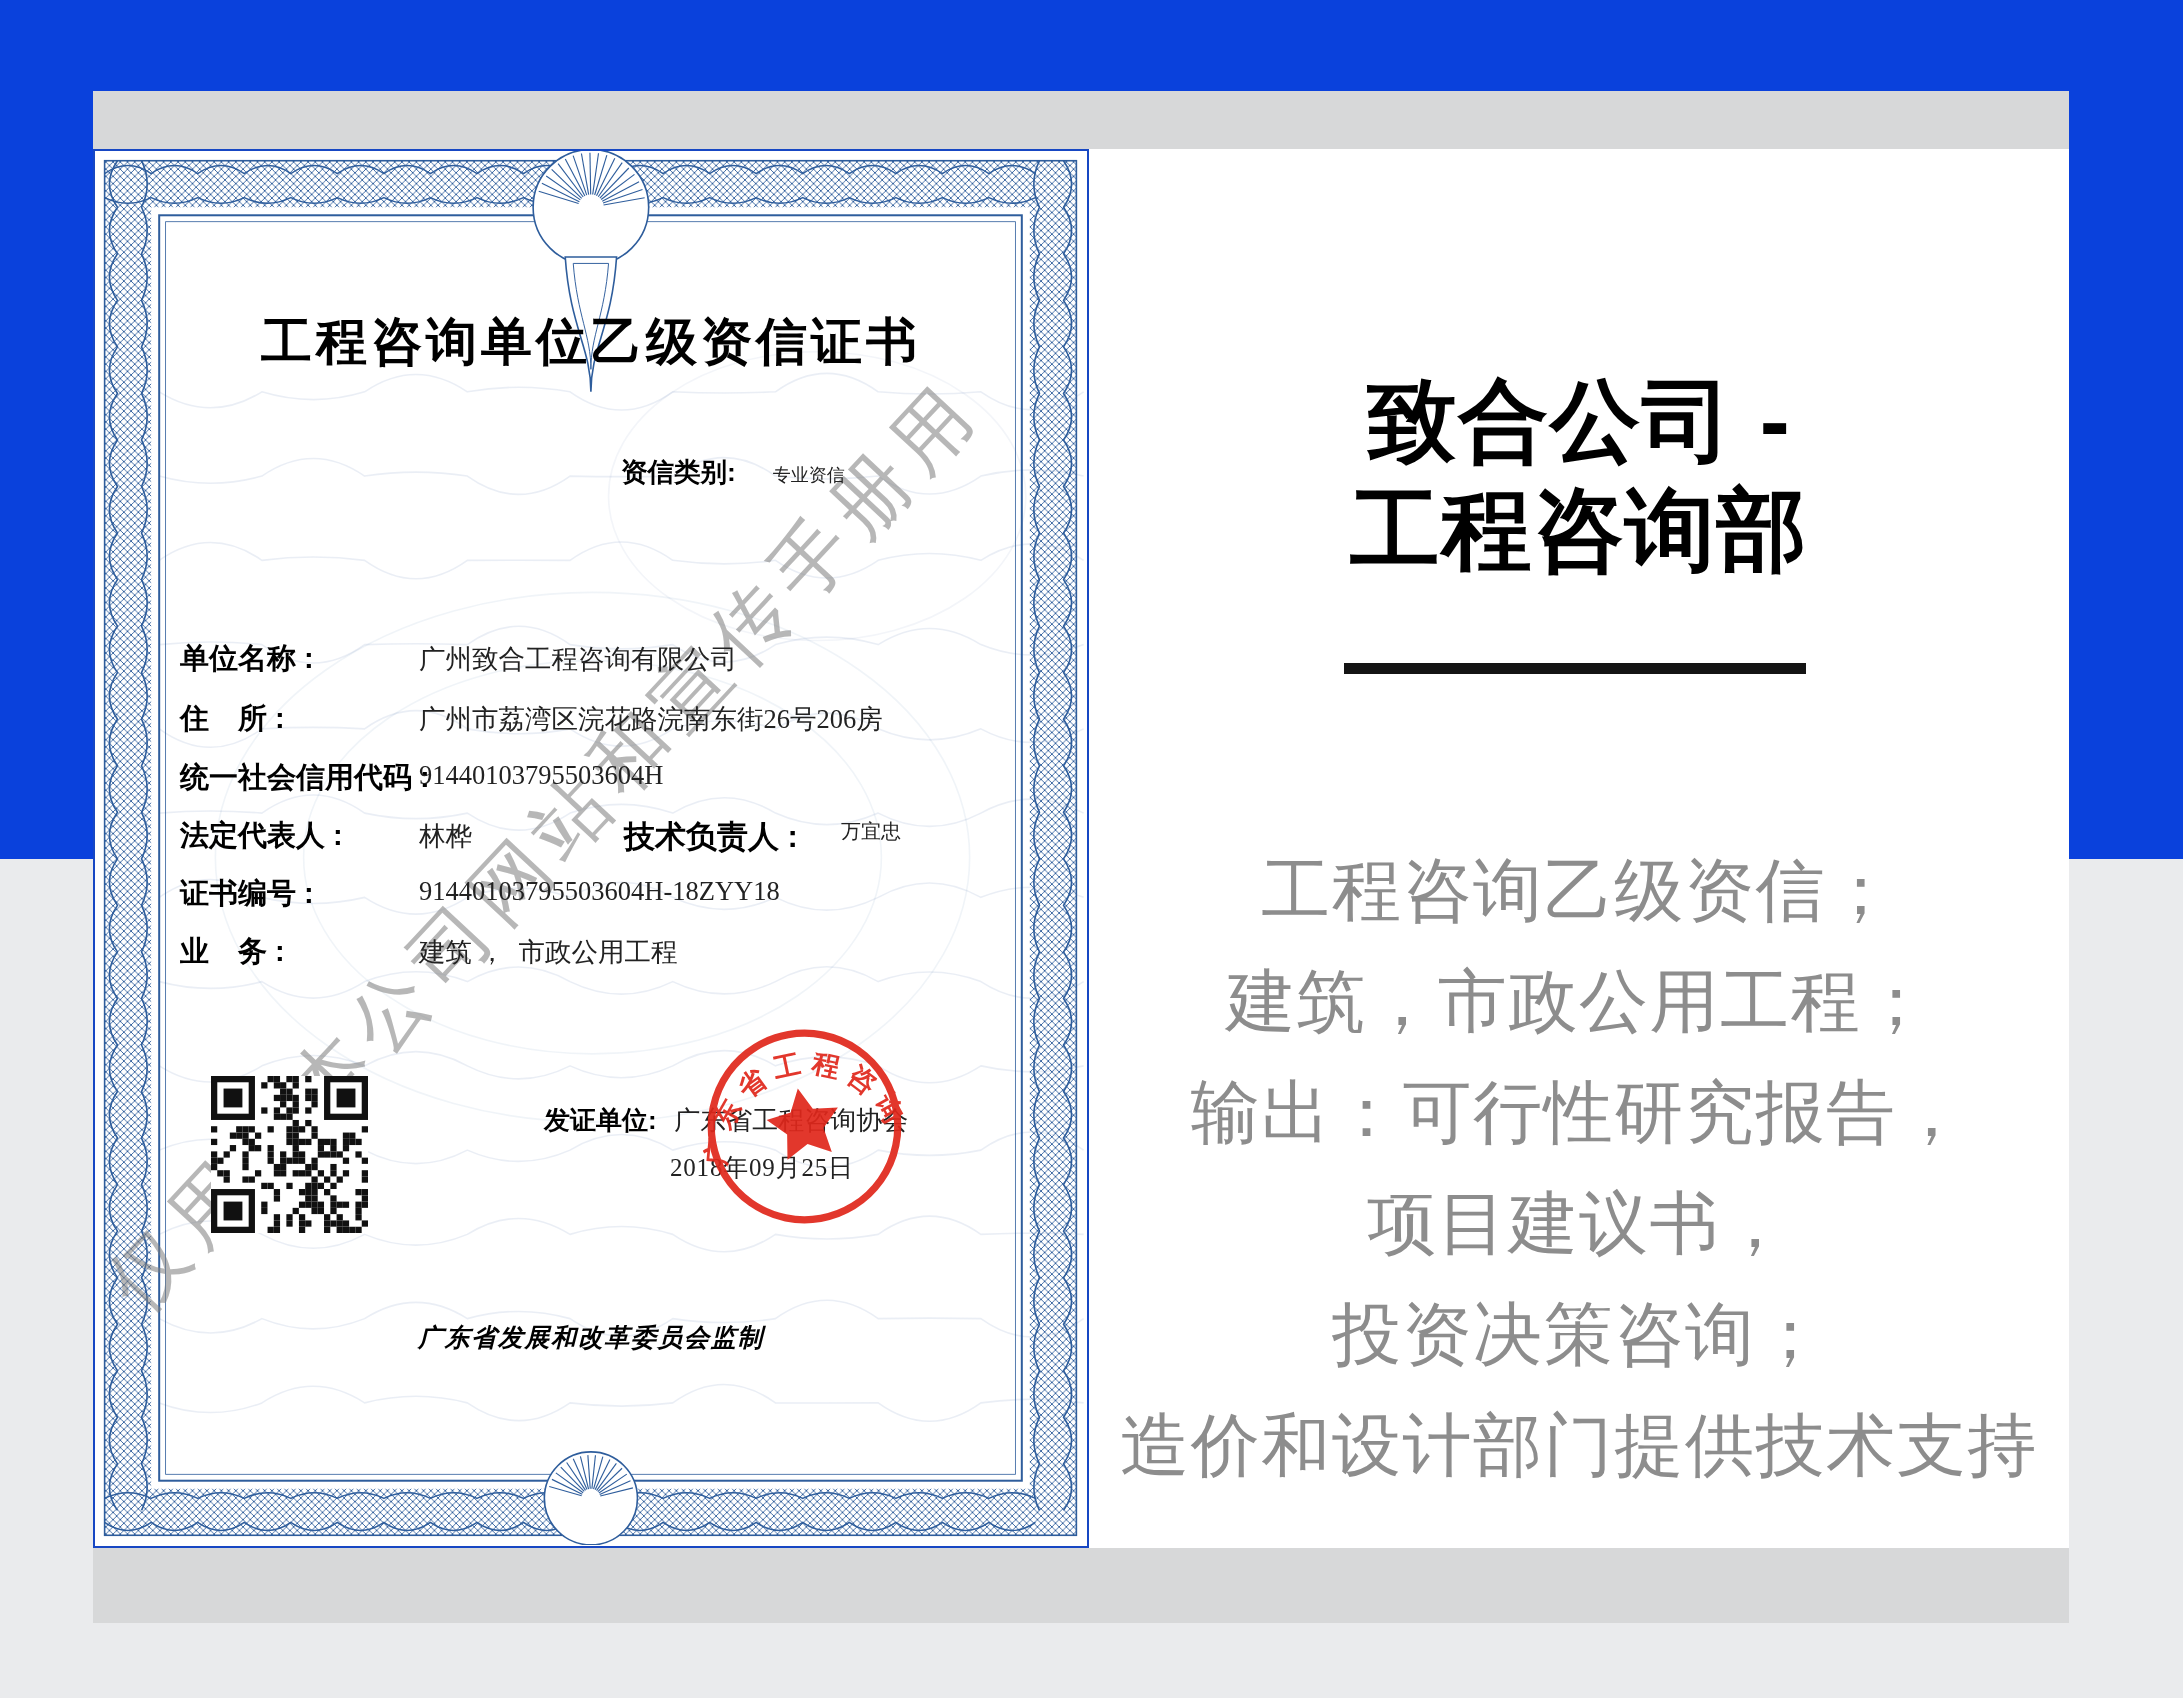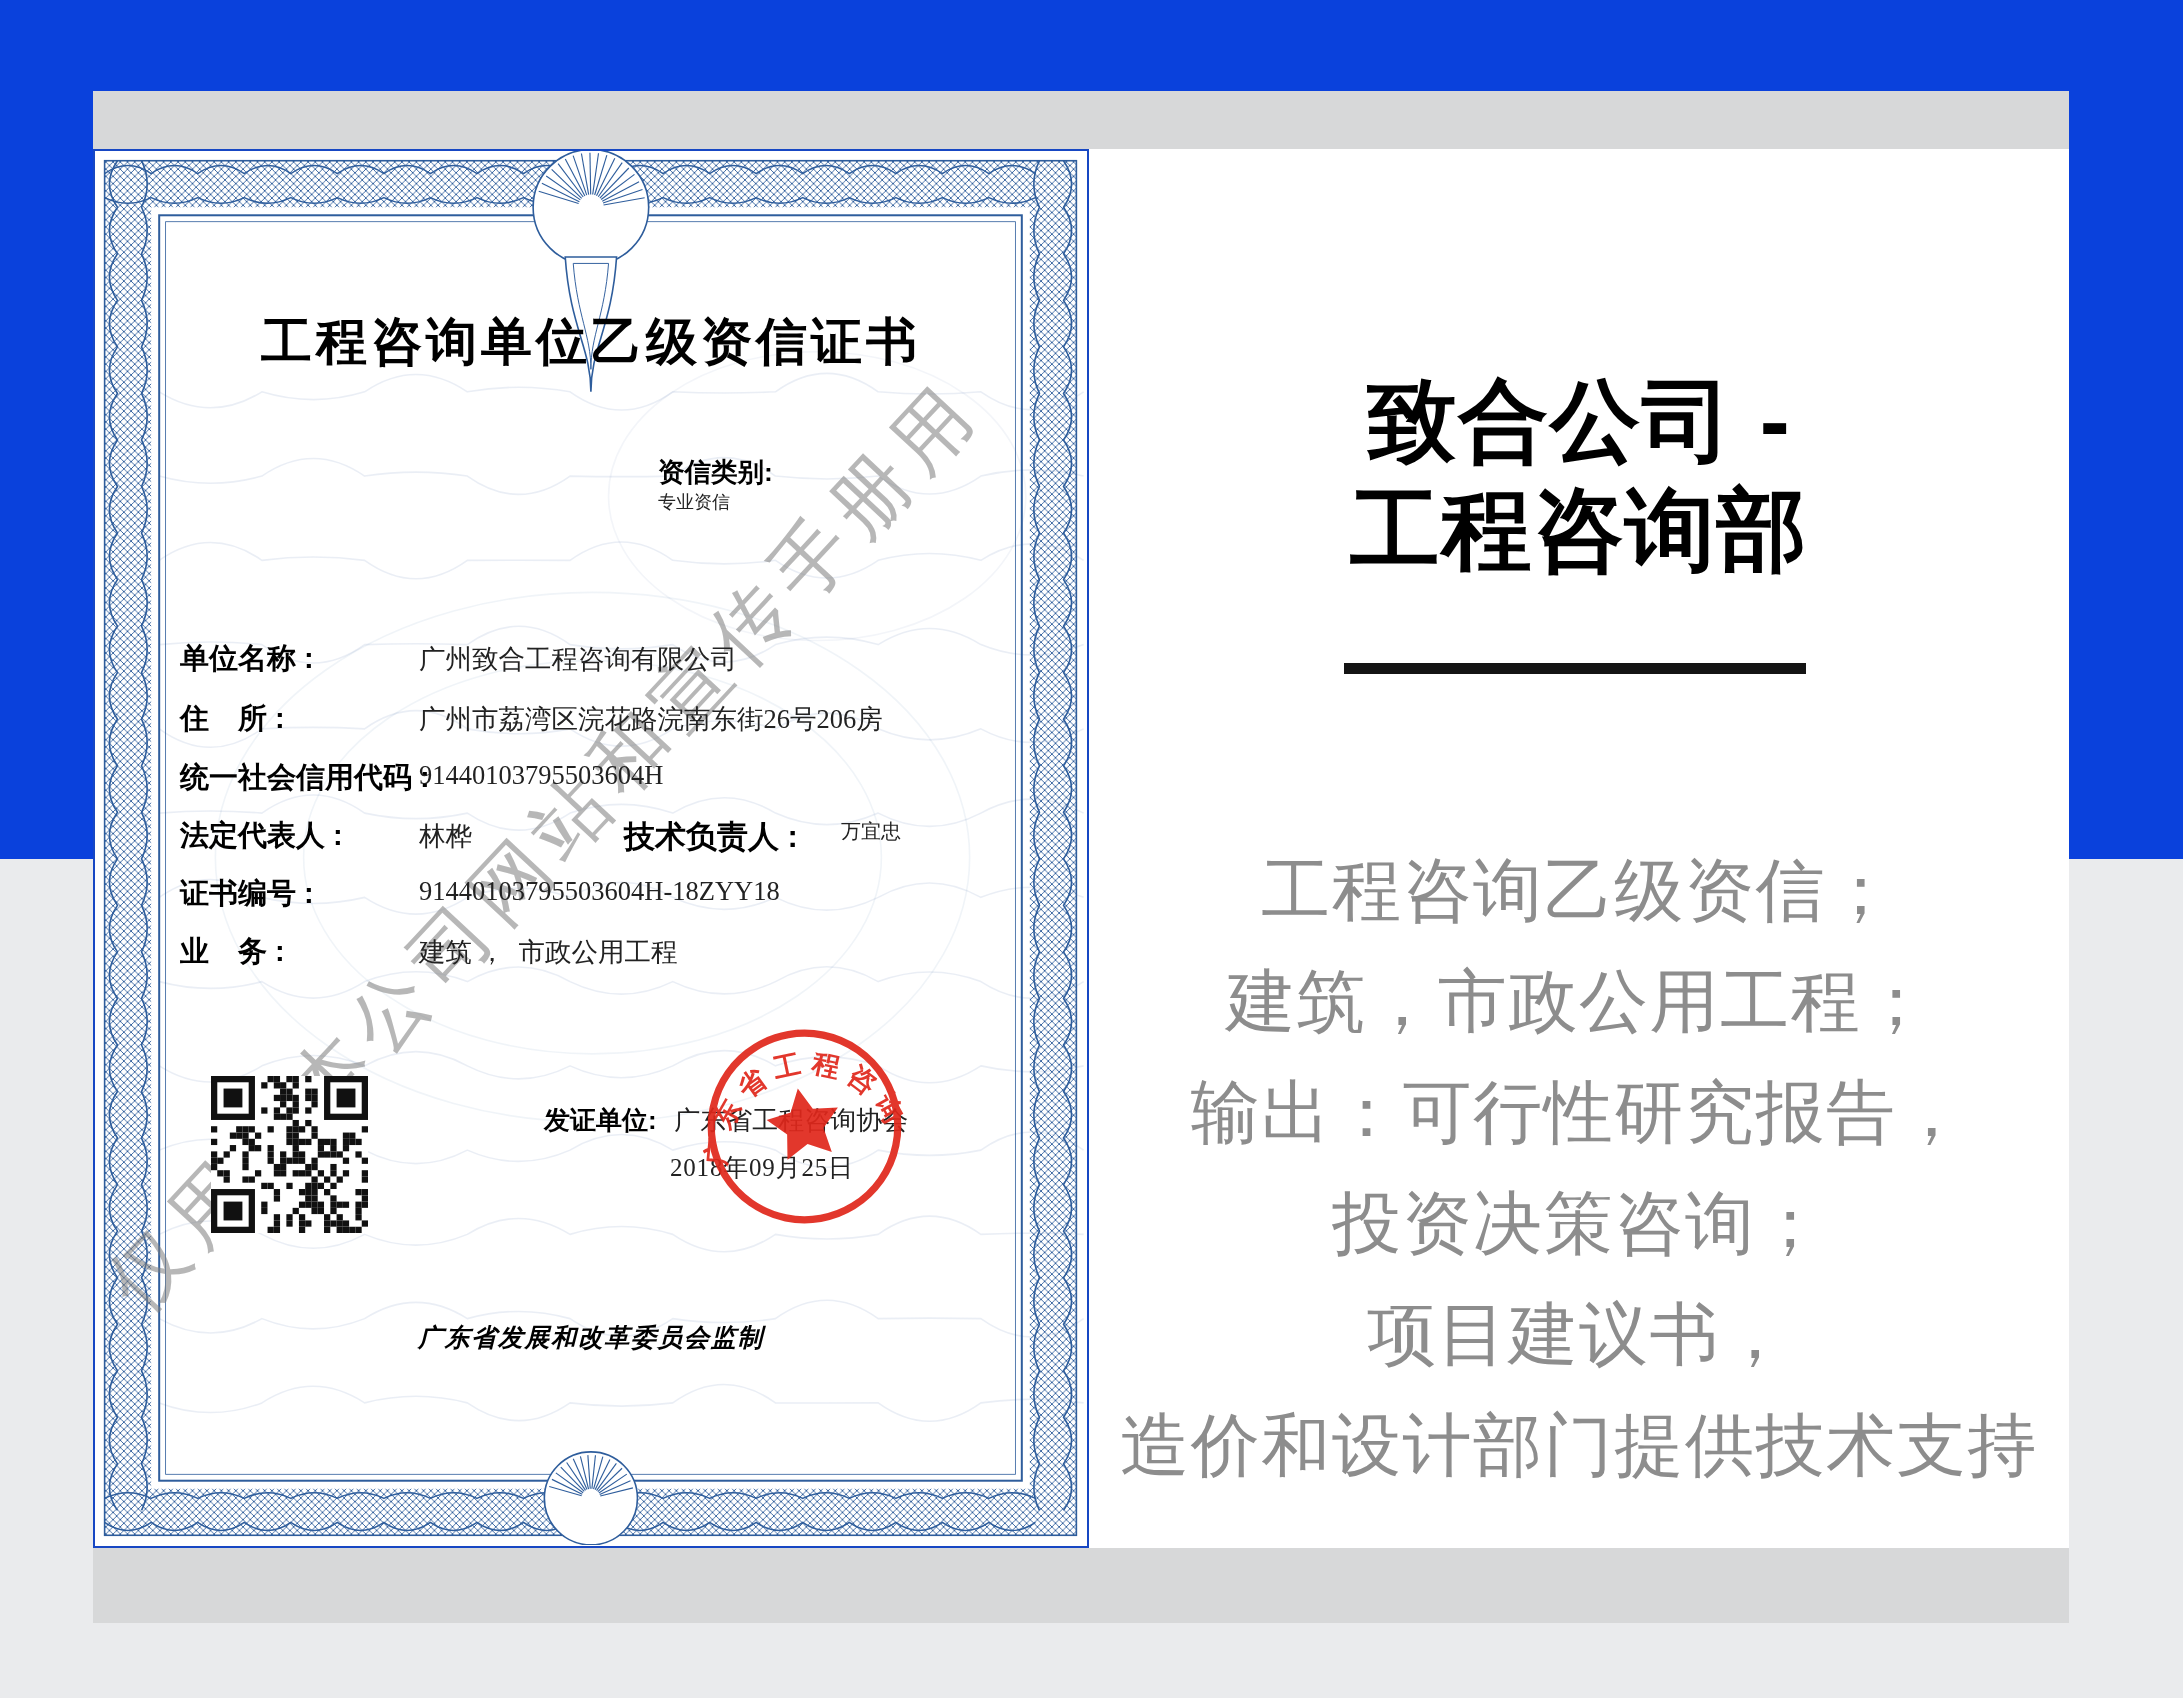--- a/index.html
+++ b/index.html
@@ -11,21 +11,21 @@
   .certificate{position:absolute;left:0;top:0;width:996px;height:1399px;box-sizing:border-box;
      border:2.4px solid #1747c3;background:#fff;overflow:hidden;}
   .curves-svg,.border-svg{position:absolute;left:0;top:0;width:991px;height:1394px;}
   .curves-svg{z-index:1;}
   .border-svg{z-index:2;}
   .watermark{position:absolute;left:450px;top:696px;transform:translate(-50%,-50%) rotate(-47deg);
      z-index:3;font-family:"Liberation Serif",serif;font-size:77px;letter-spacing:11.2px;
      color:#7e7e7e;opacity:.55;white-space:nowrap;}
   .cert-title{position:absolute;left:0;top:157px;width:100%;margin:0;text-align:center;z-index:4;
      font-size:51px;font-weight:800;letter-spacing:4px;color:#000;}
-  .cat-line{position:absolute;left:526px;top:303px;z-index:4;display:flex;align-items:baseline;flex-direction:column;}
+  .cat-line{position:absolute;left:526px;top:303px;z-index:4;display:flex;align-items:baseline;}
   .cat-label{font-size:26.5px;font-weight:800;color:#000;}
   .cat-value{margin-left:37px;font-family:"Liberation Serif",serif;font-size:18px;color:#222;}
   .field-row{position:absolute;left:0;width:100%;height:37px;z-index:4;}
   .f-label{position:absolute;left:85px;font-size:29px;font-weight:800;color:#000;white-space:pre;}
   .f-value{position:absolute;left:324px;top:2.4px;font-family:"Liberation Serif",serif;font-size:26.5px;color:#222;white-space:pre;}
   .f-label2{position:absolute;left:529px;font-size:31px;font-weight:800;color:#000;white-space:pre;}
   .f-value2{position:absolute;left:746px;top:2.4px;font-family:"Liberation Serif",serif;font-size:20px;color:#222;}
   .qr{position:absolute;left:116px;top:925px;width:157px;height:157px;z-index:5;}
   .issuer-line{position:absolute;left:449px;top:952px;z-index:4;display:flex;align-items:baseline;}
   .issuer-label{font-size:26px;font-weight:800;color:#000;}
@@ -379,22 +379,22 @@
       <div class="right-panel">
         <div class="panel-title">
           <div>致合公司 -</div>
           <div>工程咨询部</div>
         </div>
         <div class="panel-underline"></div>
         <div class="panel-desc">
           <div>工程咨询乙级资信；</div>
           <div>建筑，市政公用工程；</div>
           <div>输出：可行性研究报告，</div>
+          <div>项目建议书，</div>
           <div>投资决策咨询；</div>
-          <div>项目建议书，</div>
           <div>造价和设计部门提供技术支持</div>
         </div>
       </div>
 
     </div>
   </div>
 </div>
 
 
 </body></html>

